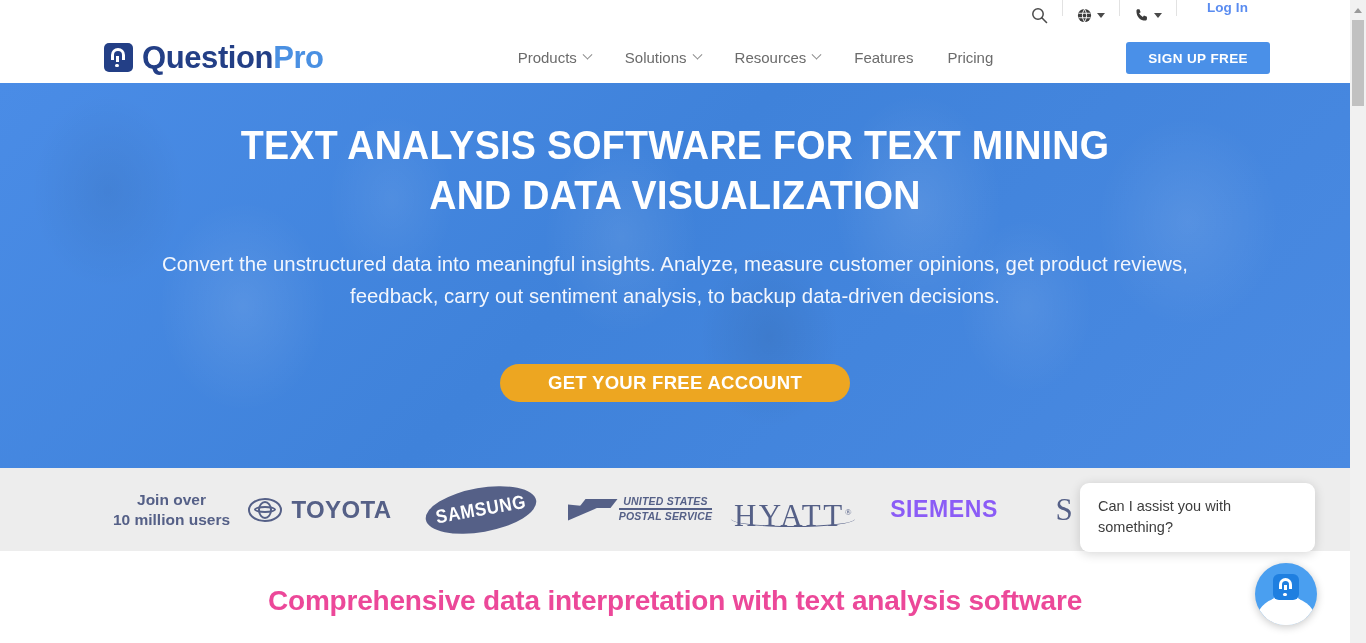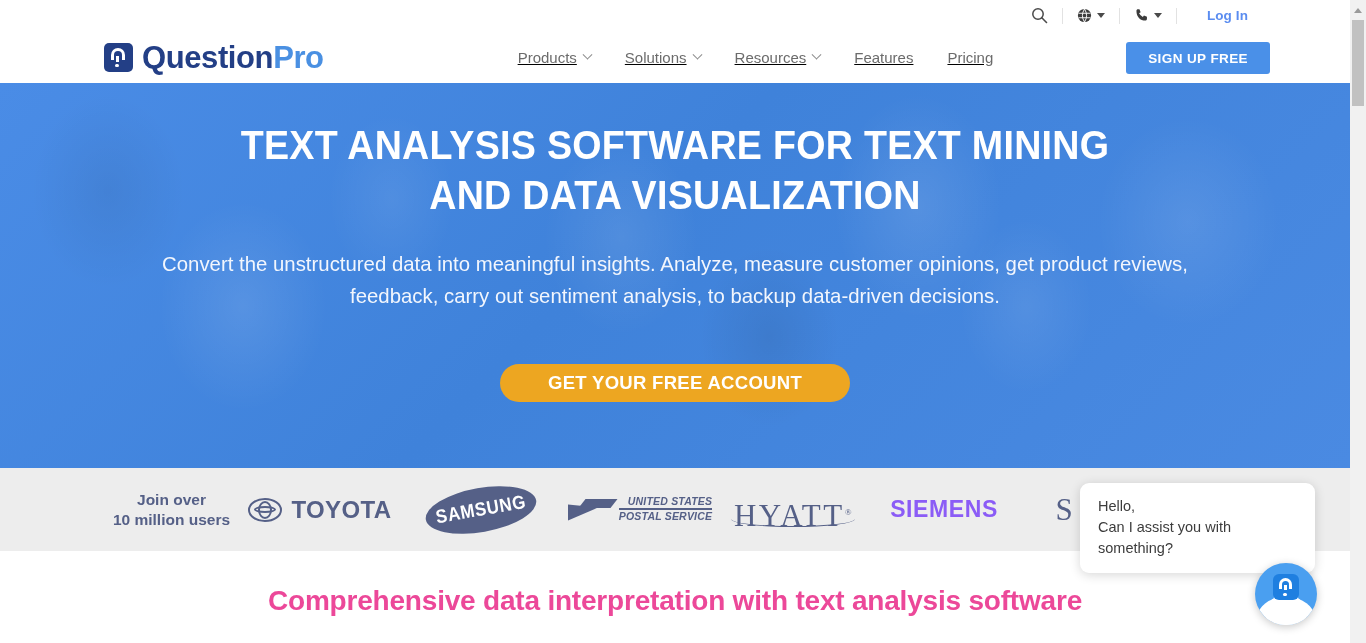--- a/index.html
+++ b/index.html
@@ -17,21 +17,20 @@
     width: 1350px;
     height: 643px;
     overflow: hidden;
     background: #fff;
   }
 
   
   .utility-bar {
     height: 31px;
     display: flex;
-    align-items: center;
     justify-content: flex-end;
     padding-right: 80px;
     background: #fff;
   }
   .util-item {
     display: flex;
     align-items: center;
     height: 31px;
     padding: 0 14px;
     color: #5a5a5a;
@@ -105,21 +104,20 @@
     white-space: nowrap;
   }
   .brand-text .t1 { color: #233f86; }
   .brand-text .t2 { color: #4a90e2; }
 
   .main-nav {
     display: flex;
     align-items: center;
     gap: 0;
     margin-left: 177px;
-    text-decoration: underline;
   }
   .nav-item {
     display: flex;
     align-items: center;
     font-size: 15px;
     color: #6b6b6b;
     padding: 0 17px;
     cursor: pointer;
     white-space: nowrap;
   }
@@ -275,21 +273,21 @@
     border-left: 30px solid #556087;
     transform: skewY(-9deg);
   }
   .usps-bird .b2 {
     position: absolute; left: 14px; top: 0px;
     width: 32px; height: 9px;
     background: #556087;
     transform: skewX(-38deg);
   }
   .usps-text {
-    line-height: 11px; text-align: right;
+    line-height: 11px; text-align: center;
   }
   .usps-text b {
     display: block;
     font-size: 10.5px; font-weight: 700; font-style: italic;
     letter-spacing: 0.2px; color: #556087;
     border-bottom: 1.2px solid #556087;
     padding-bottom: 1px;
   }
   .usps-text b + b { border-bottom: none; border-top: 1.2px solid #556087; padding-top: 1px; }
   
@@ -567,21 +565,20 @@
     </div>
   </section>
 
   <section class="section-below">
     <h2 class="section-heading">Comprehensive data interpretation with text analysis software</h2>
   </section>
 
 </div>
 
 <div class="chat-bubble">
-  <div class="chat-line">Hello,</div>
   <div class="chat-line">Can I assist you with something?</div>
 </div>
 
 <div class="chat-avatar">
   <span class="shoulders"></span>
   <span class="body"></span>
   <span class="head">
     <span class="q-stem"></span>
       <span class="q-tail"></span>
       <span class="q-dot"></span>

